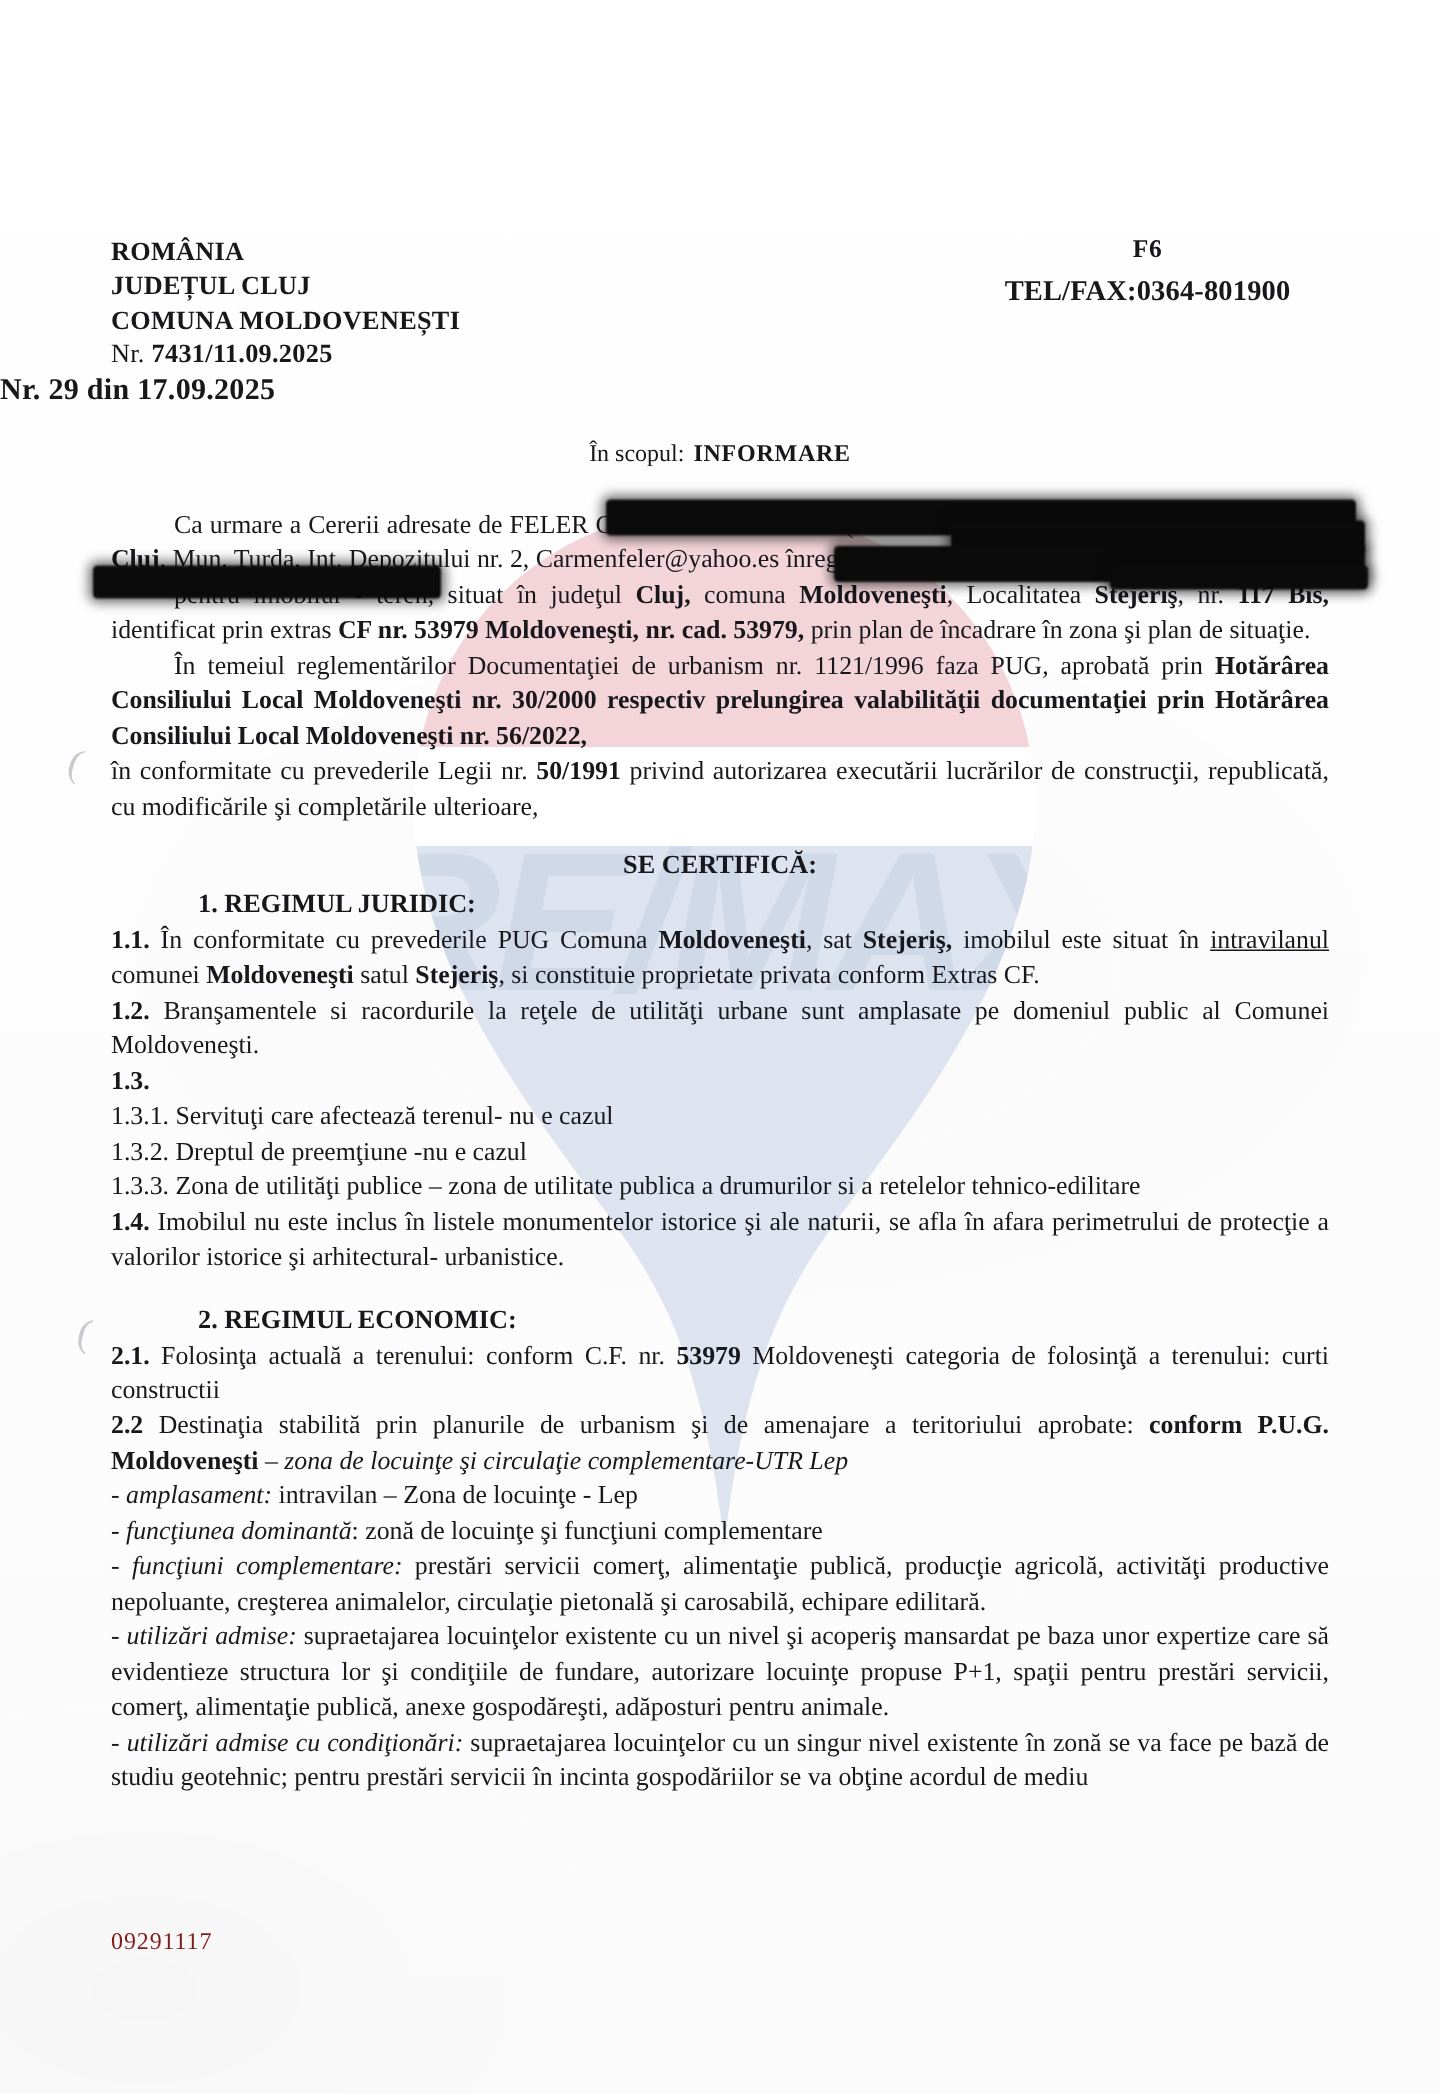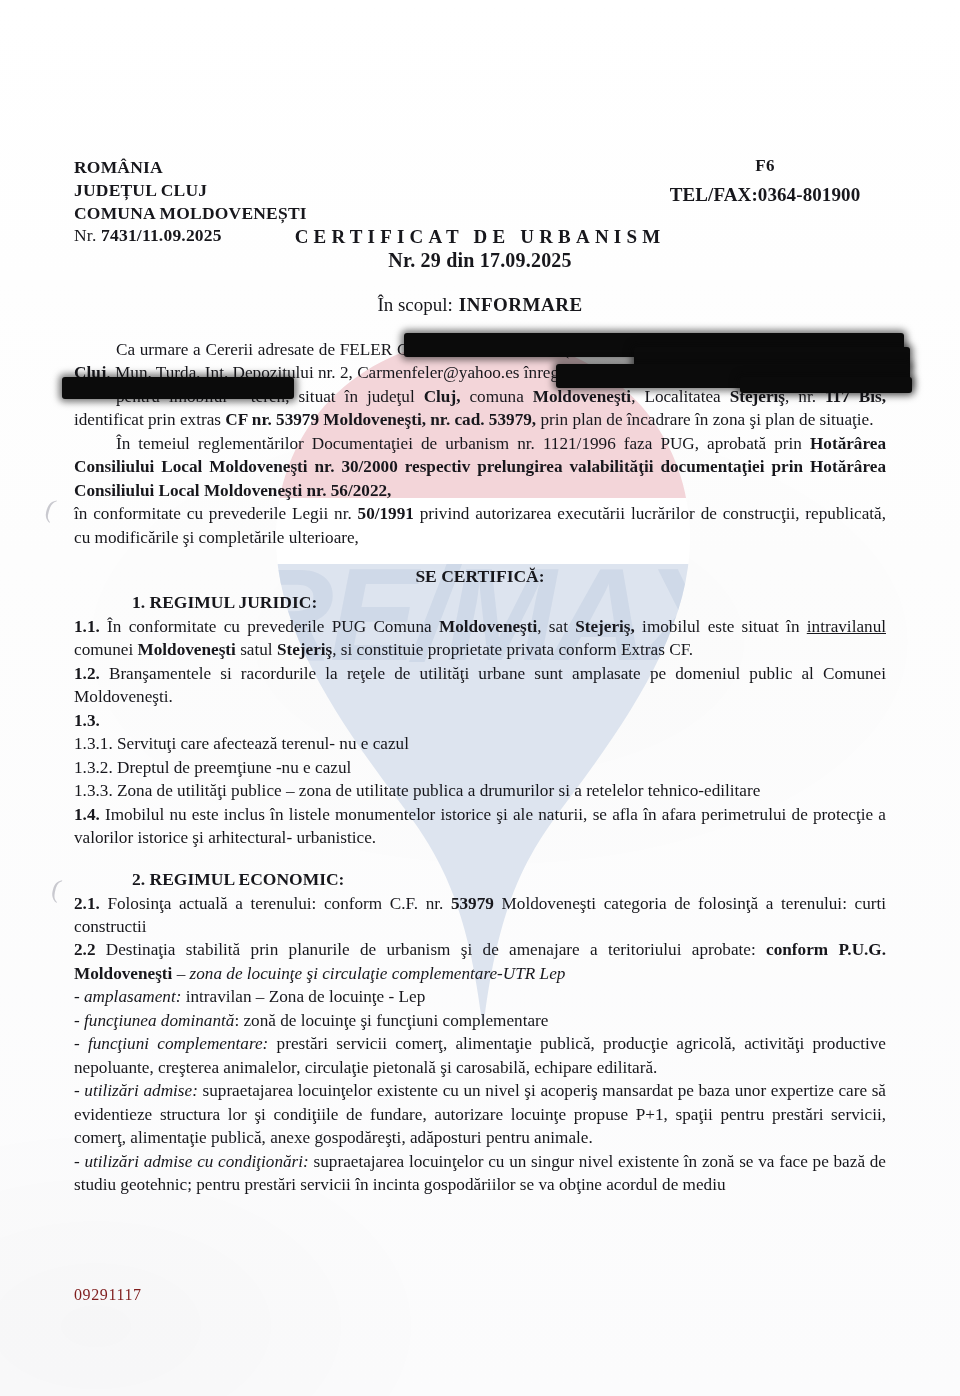--- a/index.html
+++ b/index.html
@@ -99,31 +99,31 @@
     top: 226px;
     text-align: center;
     font-size: 19px;
     font-weight: bold;
     letter-spacing: 5.2px;
   }
   .title-sub {
     position: absolute;
     left: 0; right: 0;
     top: 249px;
-    text-align: center;
+    text-align: left;
     font-size: 20px;
     font-weight: bold;
     letter-spacing: 0.2px;
   }
   .title-scope {
     position: absolute;
     left: 0; right: 0;
     top: 294px;
     text-align: center;
-    font-size: 19px;
+    font-size: 16px;
   }
   .title-scope .scope-label { font-weight: normal; }
   .title-scope .scope-value { font-weight: bold; letter-spacing: 0.5px; margin-left: 6px; }
 
   
   .body {
     position: absolute;
     left: 74px;
     top: 338px;
     width: 812px;
@@ -224,21 +224,20 @@
     <div>JUDEȚUL CLUJ</div>
     <div>COMUNA MOLDOVENEȘTI</div>
     <div class="nr"><span>Nr.</span> <b>7431/11.09.2025</b></div>
   </div>
 
   <div class="hdr-right">
     <div class="f6">F6</div>
     <div class="telfax">TEL/FAX:0364-801900</div>
   </div>
 
-  <div class="title-main">CERTIFICAT DE URBANISM</div>
   <div class="title-sub">Nr. 29 din 17.09.2025</div>
   <div class="title-scope">
     <span class="scope-label">În scopul:</span><span class="scope-value">INFORMARE</span>
   </div>
 
   <div class="body">
 
     <p><span class="ind"></span><span>Ca urmare a Cererii adresate de </span><span>FELER CARMEN NICOLETA (CNP redacted)</span><span> cu</span> <span>sediul/</span><b>domiciliul</b><span> în judeţul </span><b>Cluj</b><span>, Mun. Turda, Int. Depozitului nr. 2,</span> <span>Carmenfeler@yahoo.es</span><span> înregistrată la nr. </span><b>7431/11.09.2025,</b></p>
 
     <p class="blk"><span class="ind"></span><span>pentru imobilul - teren, situat în judeţul </span><b>Cluj,</b><span> comuna </span><b>Moldoveneşti</b><span>, Localitatea </span><b>Stejeriş</b><span>, nr.</span> <b>117 Bis,</b><span> identificat prin extras </span><b>CF nr. 53979 Moldoveneşti, nr. cad. 53979,</b><span> prin plan de încadrare în zona şi plan de situaţie.</span></p>

